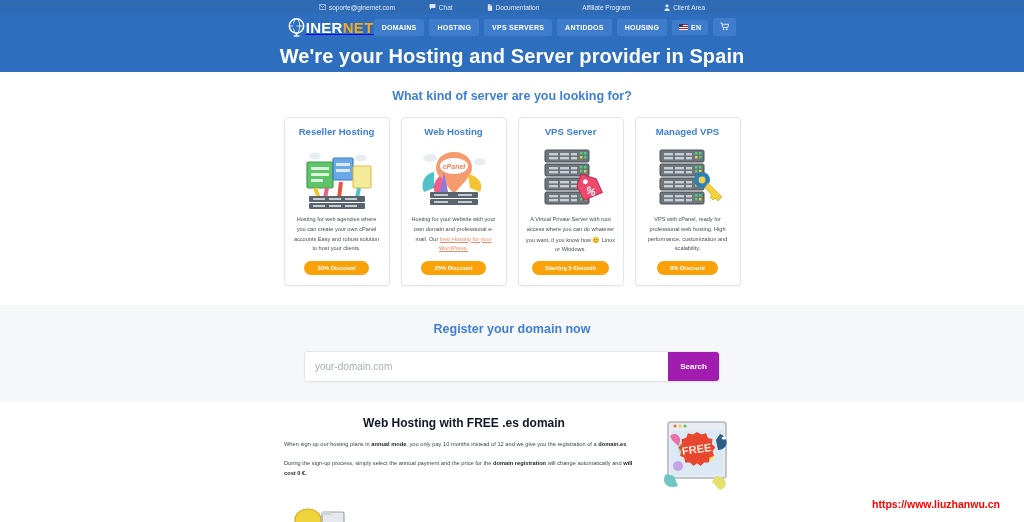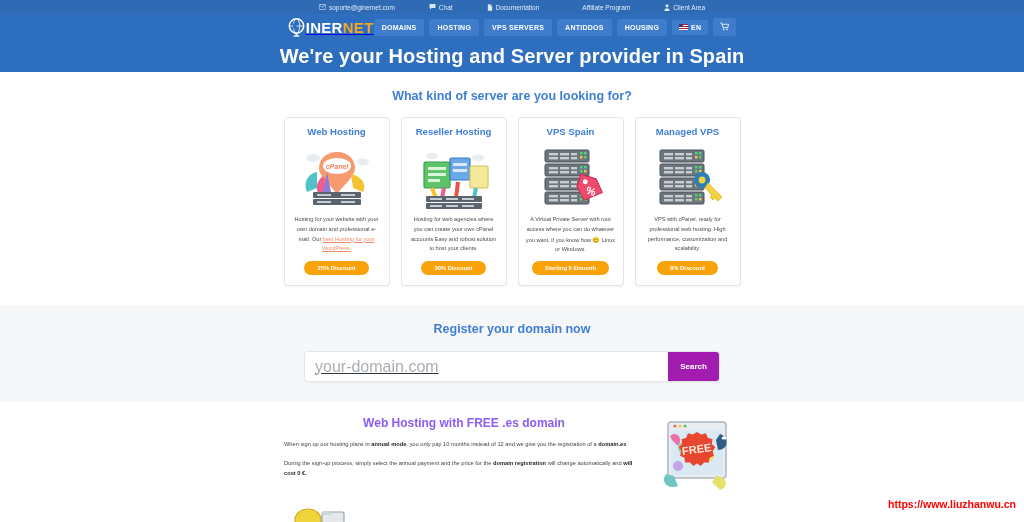--- a/index.html
+++ b/index.html
@@ -155,24 +155,23 @@
     overflow: hidden;
     border: 1px solid #e3e5e8;
     background: #fff;
     box-shadow: 0 1px 2px rgba(0,0,0,0.04);
   }
   .search-box input {
     flex: 1;
     border: none;
     outline: none;
     padding: 0 10px;
-    font-size: 16px;
+    font-size: 10px;
     color: #33383d;
     font-family: "Liberation Sans", sans-serif;
-    text-decoration: underline;
   }
   .search-box input::placeholder { color: #a9aeb4; }
   .search-btn {
     width: 51px;
     background: #a21caf;
     color: #fff;
     border: none;
     font-size: 8px;
     font-weight: bold;
     cursor: pointer;
@@ -181,21 +180,21 @@
 
   
   .feature {
     display: flex;
     justify-content: center;
     padding-top: 14px;
   }
   .feature-inner { width: 456px; display: flex; align-items: flex-start; gap: 10px; }
   .feature-text { flex: 1; }
   .feature-h {
-    color: #8b5cf6;
+    color: #0f172a;
     font-size: 12px;
     font-weight: bold;
     text-align: center;
     margin-bottom: 9px;
   }
   .feature-p {
     font-size: 5.7px;
     line-height: 1.85;
     color: #3d444b;
     margin-bottom: 8px;
@@ -204,21 +203,21 @@
   .feature-art { width: 86px; height: 78px; flex-shrink: 0; }
 
   .feature2 { display: flex; justify-content: center; padding-top: 8px; }
   .feature2-inner { width: 456px; display: flex; align-items: flex-start; gap: 10px; }
   .feature2-art { width: 86px; height: 40px; flex-shrink: 0; }
   .feature2-h { color: #3f7fd4; font-size: 12px; font-weight: bold; text-align: center; }
 
   
   .watermark {
     position: absolute;
-    right: 8px;
+    right: 24px;
     top: 498px;
     color: #ff0000;
     font-size: 10.5px;
     font-weight: bold;
     font-family: "Liberation Sans", sans-serif;
   }
 </style>
 </head>
 <body>
 
@@ -310,45 +309,20 @@
 <div class="hero">
   <h1>We're your Hosting and Server provider in Spain</h1>
 </div>
 
 <div class="section-white">
   <div class="section-title">What kind of server are you looking for?</div>
 
   <div class="cards">
 
     <div class="card">
-      <div class="card-title">Web Hosting</div>
-      <div class="card-art">
-        <svg width="88" height="70" viewBox="0 0 88 70">
-          <ellipse cx="20" cy="16" rx="7" ry="4" fill="#e8edf2"></ellipse>
-          <ellipse cx="70" cy="20" rx="6" ry="3.5" fill="#e8edf2"></ellipse>
-          <path d="M44 10 C56 10 62 18 62 26 C62 34 52 42 44 52 C36 42 26 34 26 26 C26 18 32 10 44 10Z" fill="#f79b6e"></path>
-          <ellipse cx="44" cy="24" rx="14" ry="8" fill="#ffffff"></ellipse>
-          <text x="44" y="27" font-family="Liberation Sans, sans-serif" font-size="7" font-style="italic" font-weight="bold" fill="#f4805a" text-anchor="middle">cPanel</text>
-          <path d="M24 30 C14 32 10 42 14 50 L24 46Z" fill="#4fc3c7"></path>
-          <path d="M30 34 C22 40 22 50 28 54 L36 44Z" fill="#ec5f8e"></path>
-          <path d="M58 32 C68 34 74 42 70 50 L60 46Z" fill="#f4c430"></path>
-          <path d="M34 30 L30 50 L38 50Z" fill="#8e7bd6"></path>
-          <rect x="20" y="50" width="48" height="6" rx="1" fill="#5a646e"></rect>
-          <rect x="20" y="57" width="48" height="6" rx="1" fill="#5a646e"></rect>
-          <rect x="24" y="52" width="14" height="2" fill="#c6ccd2"></rect>
-          <rect x="48" y="52" width="14" height="2" fill="#c6ccd2"></rect>
-          <rect x="24" y="59" width="14" height="2" fill="#c6ccd2"></rect>
-          <rect x="48" y="59" width="14" height="2" fill="#c6ccd2"></rect>
-        </svg>
-      </div>
-      <div class="card-desc"><span>Hosting for your website with your own domain and professional e-mail. Our </span><a class="lnk" href="#">best Hosting for your WordPress.</a></div>
-      <button class="pill">25% Discount</button>
-    </div>
-
-    <div class="card">
       <div class="card-title">Reseller Hosting</div>
       <div class="card-art">
         <svg width="88" height="70" viewBox="0 0 88 70">
           <ellipse cx="22" cy="14" rx="6" ry="3.5" fill="#e8edf2"></ellipse>
           <ellipse cx="68" cy="16" rx="6" ry="3.5" fill="#e8edf2"></ellipse>
           <rect x="14" y="20" width="26" height="26" rx="1.5" fill="#5ec46a" stroke="#3e9e4a" stroke-width="1.2"></rect>
           <rect x="18" y="25" width="18" height="3" fill="#d9f5dc"></rect>
           <rect x="18" y="31" width="18" height="3" fill="#d9f5dc"></rect>
           <rect x="18" y="37" width="12" height="3" fill="#d9f5dc"></rect>
           <rect x="40" y="16" width="20" height="22" rx="1.5" fill="#6aa8e8" stroke="#3b7cc4" stroke-width="1.2"></rect>
@@ -367,21 +341,46 @@
           <rect x="20" y="63" width="12" height="2" fill="#c6ccd2"></rect>
           <rect x="36" y="63" width="12" height="2" fill="#c6ccd2"></rect>
           <rect x="52" y="63" width="12" height="2" fill="#c6ccd2"></rect>
         </svg>
       </div>
       <div class="card-desc">Hosting for web agencies where you can create your own cPanel accounts Easy and robust solution to host your clients.</div>
       <button class="pill">30% Discount</button>
     </div>
 
     <div class="card">
-      <div class="card-title">VPS Spain</div>
+      <div class="card-title">Web Hosting</div>
+      <div class="card-art">
+        <svg width="88" height="70" viewBox="0 0 88 70">
+          <ellipse cx="20" cy="16" rx="7" ry="4" fill="#e8edf2"></ellipse>
+          <ellipse cx="70" cy="20" rx="6" ry="3.5" fill="#e8edf2"></ellipse>
+          <path d="M44 10 C56 10 62 18 62 26 C62 34 52 42 44 52 C36 42 26 34 26 26 C26 18 32 10 44 10Z" fill="#f79b6e"></path>
+          <ellipse cx="44" cy="24" rx="14" ry="8" fill="#ffffff"></ellipse>
+          <text x="44" y="27" font-family="Liberation Sans, sans-serif" font-size="7" font-style="italic" font-weight="bold" fill="#f4805a" text-anchor="middle">cPanel</text>
+          <path d="M24 30 C14 32 10 42 14 50 L24 46Z" fill="#4fc3c7"></path>
+          <path d="M30 34 C22 40 22 50 28 54 L36 44Z" fill="#ec5f8e"></path>
+          <path d="M58 32 C68 34 74 42 70 50 L60 46Z" fill="#f4c430"></path>
+          <path d="M34 30 L30 50 L38 50Z" fill="#8e7bd6"></path>
+          <rect x="20" y="50" width="48" height="6" rx="1" fill="#5a646e"></rect>
+          <rect x="20" y="57" width="48" height="6" rx="1" fill="#5a646e"></rect>
+          <rect x="24" y="52" width="14" height="2" fill="#c6ccd2"></rect>
+          <rect x="48" y="52" width="14" height="2" fill="#c6ccd2"></rect>
+          <rect x="24" y="59" width="14" height="2" fill="#c6ccd2"></rect>
+          <rect x="48" y="59" width="14" height="2" fill="#c6ccd2"></rect>
+        </svg>
+      </div>
+      <div class="card-desc"><span>Hosting for your website with your own domain and professional e-mail. Our </span><a class="lnk" href="#">best Hosting for your WordPress.</a></div>
+      <button class="pill">25% Discount</button>
+    </div>
+
+    <div class="card">
+      <div class="card-title">VPS Server</div>
       <div class="card-art">
         <svg width="88" height="70" viewBox="0 0 88 70">
           <g>
             <rect x="18" y="8" width="44" height="12" rx="1.5" fill="#6d757d" stroke="#4a5159" stroke-width="1"></rect>
             <rect x="18" y="22" width="44" height="12" rx="1.5" fill="#6d757d" stroke="#4a5159" stroke-width="1"></rect>
             <rect x="18" y="36" width="44" height="12" rx="1.5" fill="#6d757d" stroke="#4a5159" stroke-width="1"></rect>
             <rect x="18" y="50" width="44" height="12" rx="1.5" fill="#6d757d" stroke="#4a5159" stroke-width="1"></rect>
             <g fill="#c9ced3">
               <rect x="22" y="11" width="9" height="2.4"></rect>
                 <rect x="33" y="11" width="9" height="2.4"></rect>

